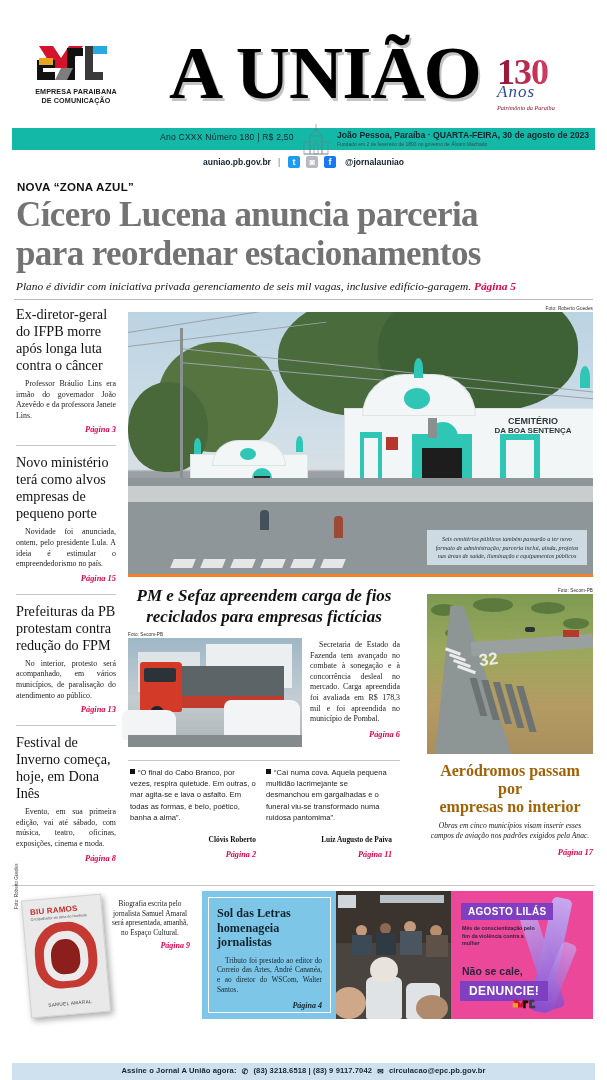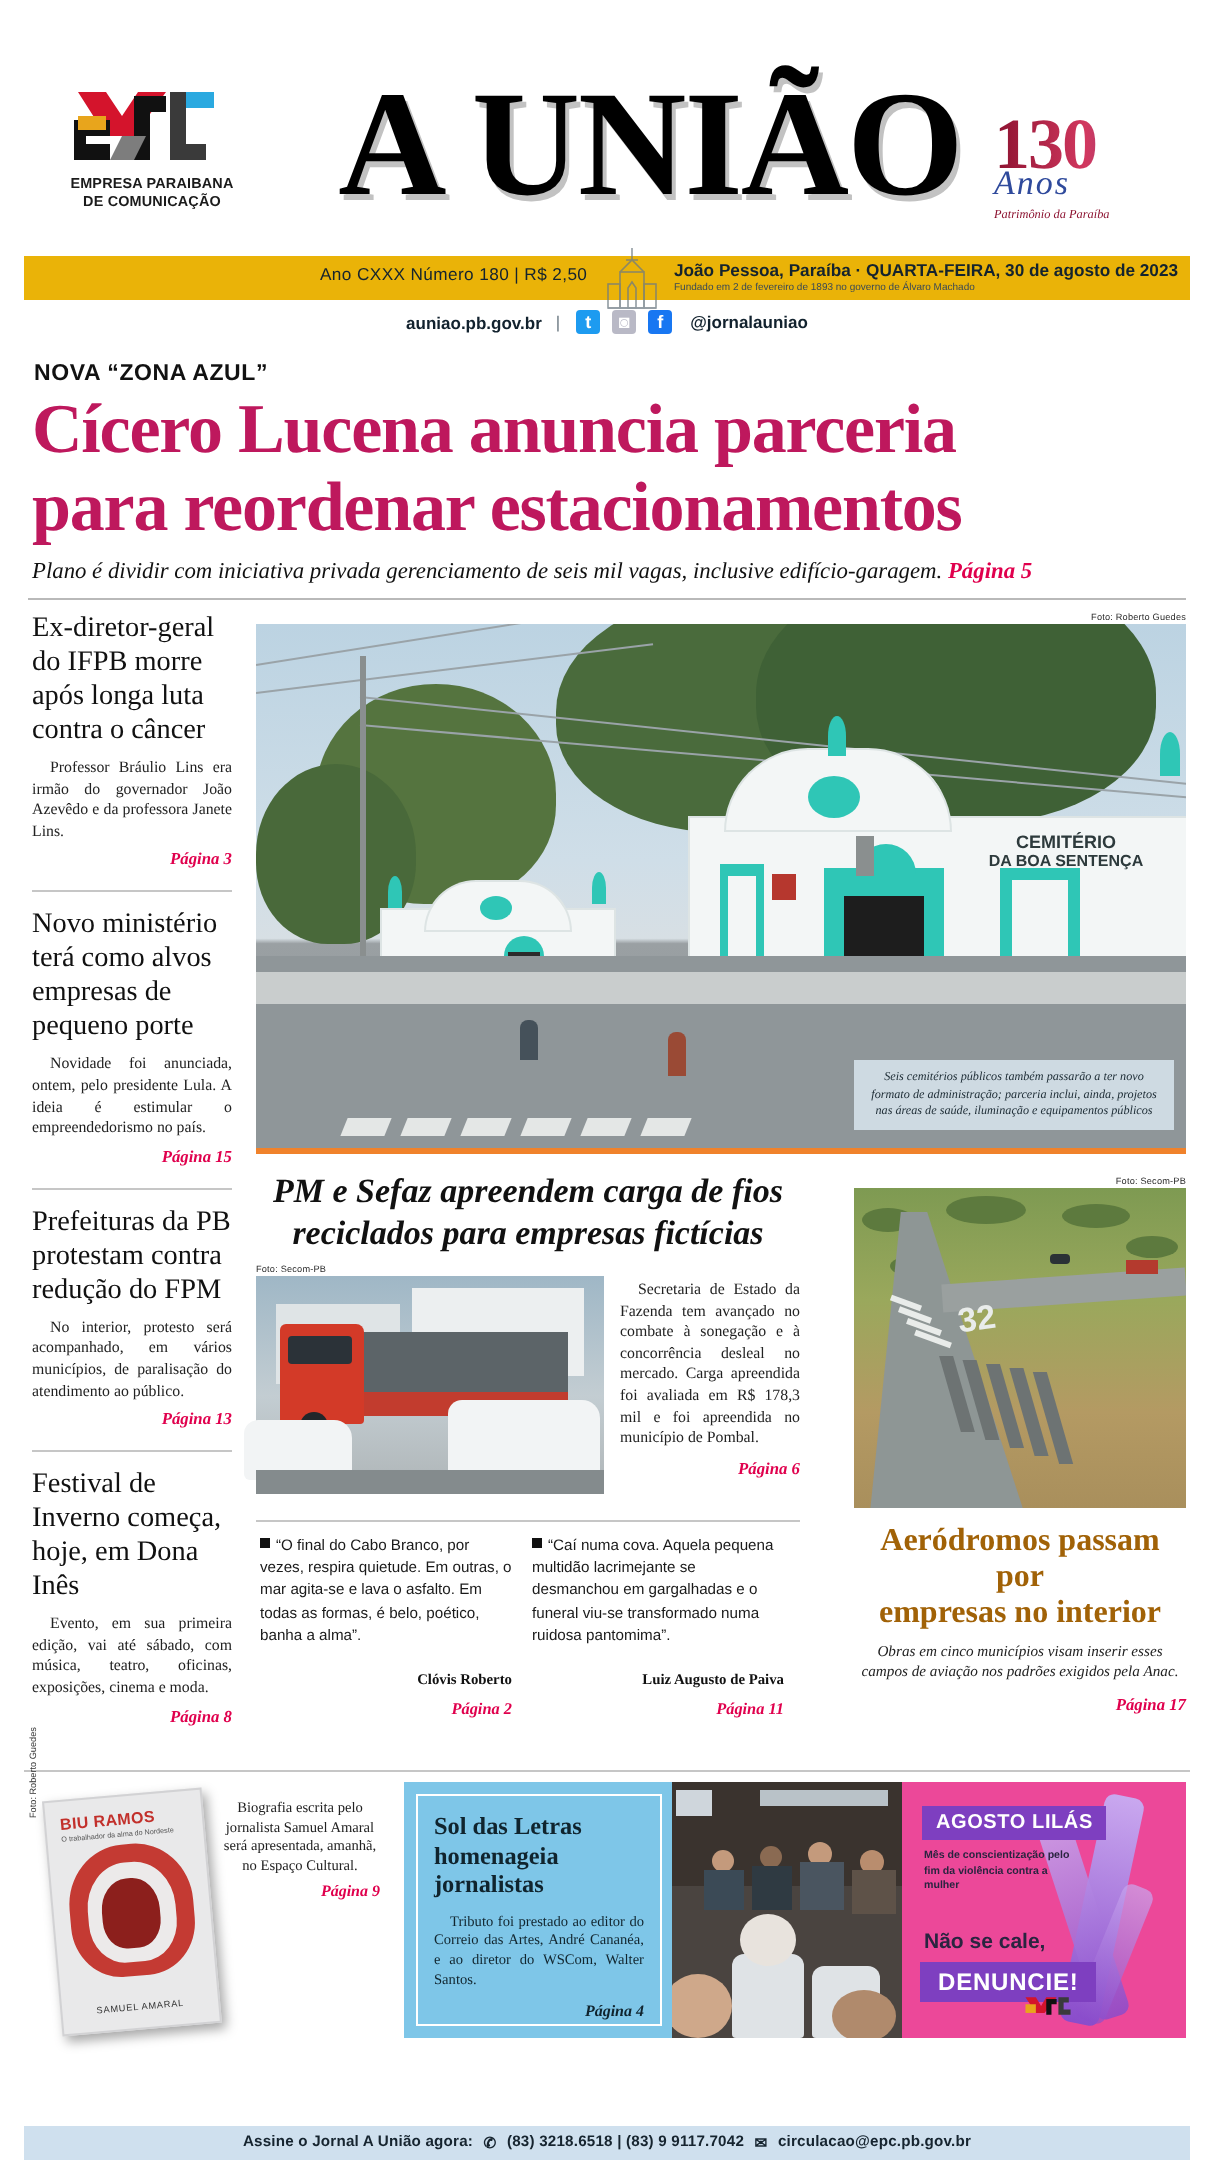--- a/index.html
+++ b/index.html
@@ -27,42 +27,42 @@
   }
   .anniv{position:absolute;right:6px;top:21px;width:92px;text-align:left;}
   .anniv-num{font-family:"Liberation Serif",serif;font-weight:bold;font-size:36px;line-height:34px;
     background:linear-gradient(90deg,#8c1230,#d2385f,#3f4e9c);
     -webkit-background-clip:text;background-clip:text;color:transparent;letter-spacing:-1px;}
   .anniv-anos{font-family:"Liberation Serif",serif;font-style:italic;font-size:17px;
     color:#2f4a9c;margin-top:-7px;letter-spacing:1px;}
   .anniv-sub{font-family:"Liberation Serif",serif;font-style:italic;font-size:6.2px;color:#8c1230;margin-top:2px;}
 
   
-  .infostrip{position:relative;height:22px;margin-top:2px;background:#eab308;}
+  .infostrip{position:relative;height:22px;margin-top:2px;background:#14b8a6;}
   .infostrip .left{position:absolute;left:148px;top:4px;font-family:"Liberation Sans",sans-serif;
     font-size:8.6px;color:#14232e;letter-spacing:.2px;}
   .infostrip .right{position:absolute;left:325px;top:2px;text-align:left;}
   .infostrip .place{font-family:"Liberation Sans",sans-serif;font-size:8.6px;font-weight:bold;color:#14232e;}
   .infostrip .founded{font-family:"Liberation Sans",sans-serif;font-size:5px;color:#3b4a55;margin-top:1px;}
   .church{position:absolute;left:287px;top:-6px;width:34px;height:36px;opacity:.75;}
   .social{height:20px;margin-top:2px;text-align:center;}
   .social .site{font-family:"Liberation Sans",sans-serif;font-size:8.5px;font-weight:bold;color:#12222e;vertical-align:middle;}
   .social .sep{font-family:"Liberation Sans",sans-serif;font-size:8.5px;color:#6a7780;margin:0 3px;vertical-align:middle;}
   .sq{display:inline-block;width:12px;height:12px;border-radius:2px;vertical-align:middle;margin:0 1px;position:relative;}
   .sq.tw{background:#1d9bf0;} .sq.ig{background:#b9b9c6;} .sq.fb{background:#1877f2;}
   .sq span{position:absolute;left:0;right:0;top:-1px;color:#fff;font-family:"Liberation Sans",sans-serif;
            font-size:9px;font-weight:bold;text-align:center;line-height:14px;}
   .social .handle{font-family:"Liberation Sans",sans-serif;font-size:8.5px;font-weight:bold;color:#12222e;
     vertical-align:middle;margin-left:4px;}
 
   
   .kicker{font-family:"Liberation Sans",sans-serif;font-size:11.5px;font-weight:bold;
     letter-spacing:.3px;color:#111;margin:9px 0 2px 5px;}
   .lead-head{font-family:"Liberation Serif",serif;font-weight:bold;font-size:35px;line-height:39px;
-    letter-spacing:-.6px;color:#be185d;margin:0 0 0 4px;}
+    letter-spacing:-.6px;color:#737373;margin:0 0 0 4px;}
   .lead-sub{font-family:"Liberation Serif",serif;font-style:italic;font-size:11.4px;color:#111;
     margin:7px 0 0 4px;}
   .pg{font-family:"Liberation Serif",serif;font-style:italic;font-weight:bold;color:#e0004d;}
   .rule{height:1px;background:#b9b9b9;margin:7px 2px 0 2px;}
 
   
   .grid{position:relative;margin-top:6px;height:575px;}
   .colL{position:absolute;left:4px;top:0;width:100px;}
   .colR{position:absolute;left:116px;top:0;right:2px;}
 

